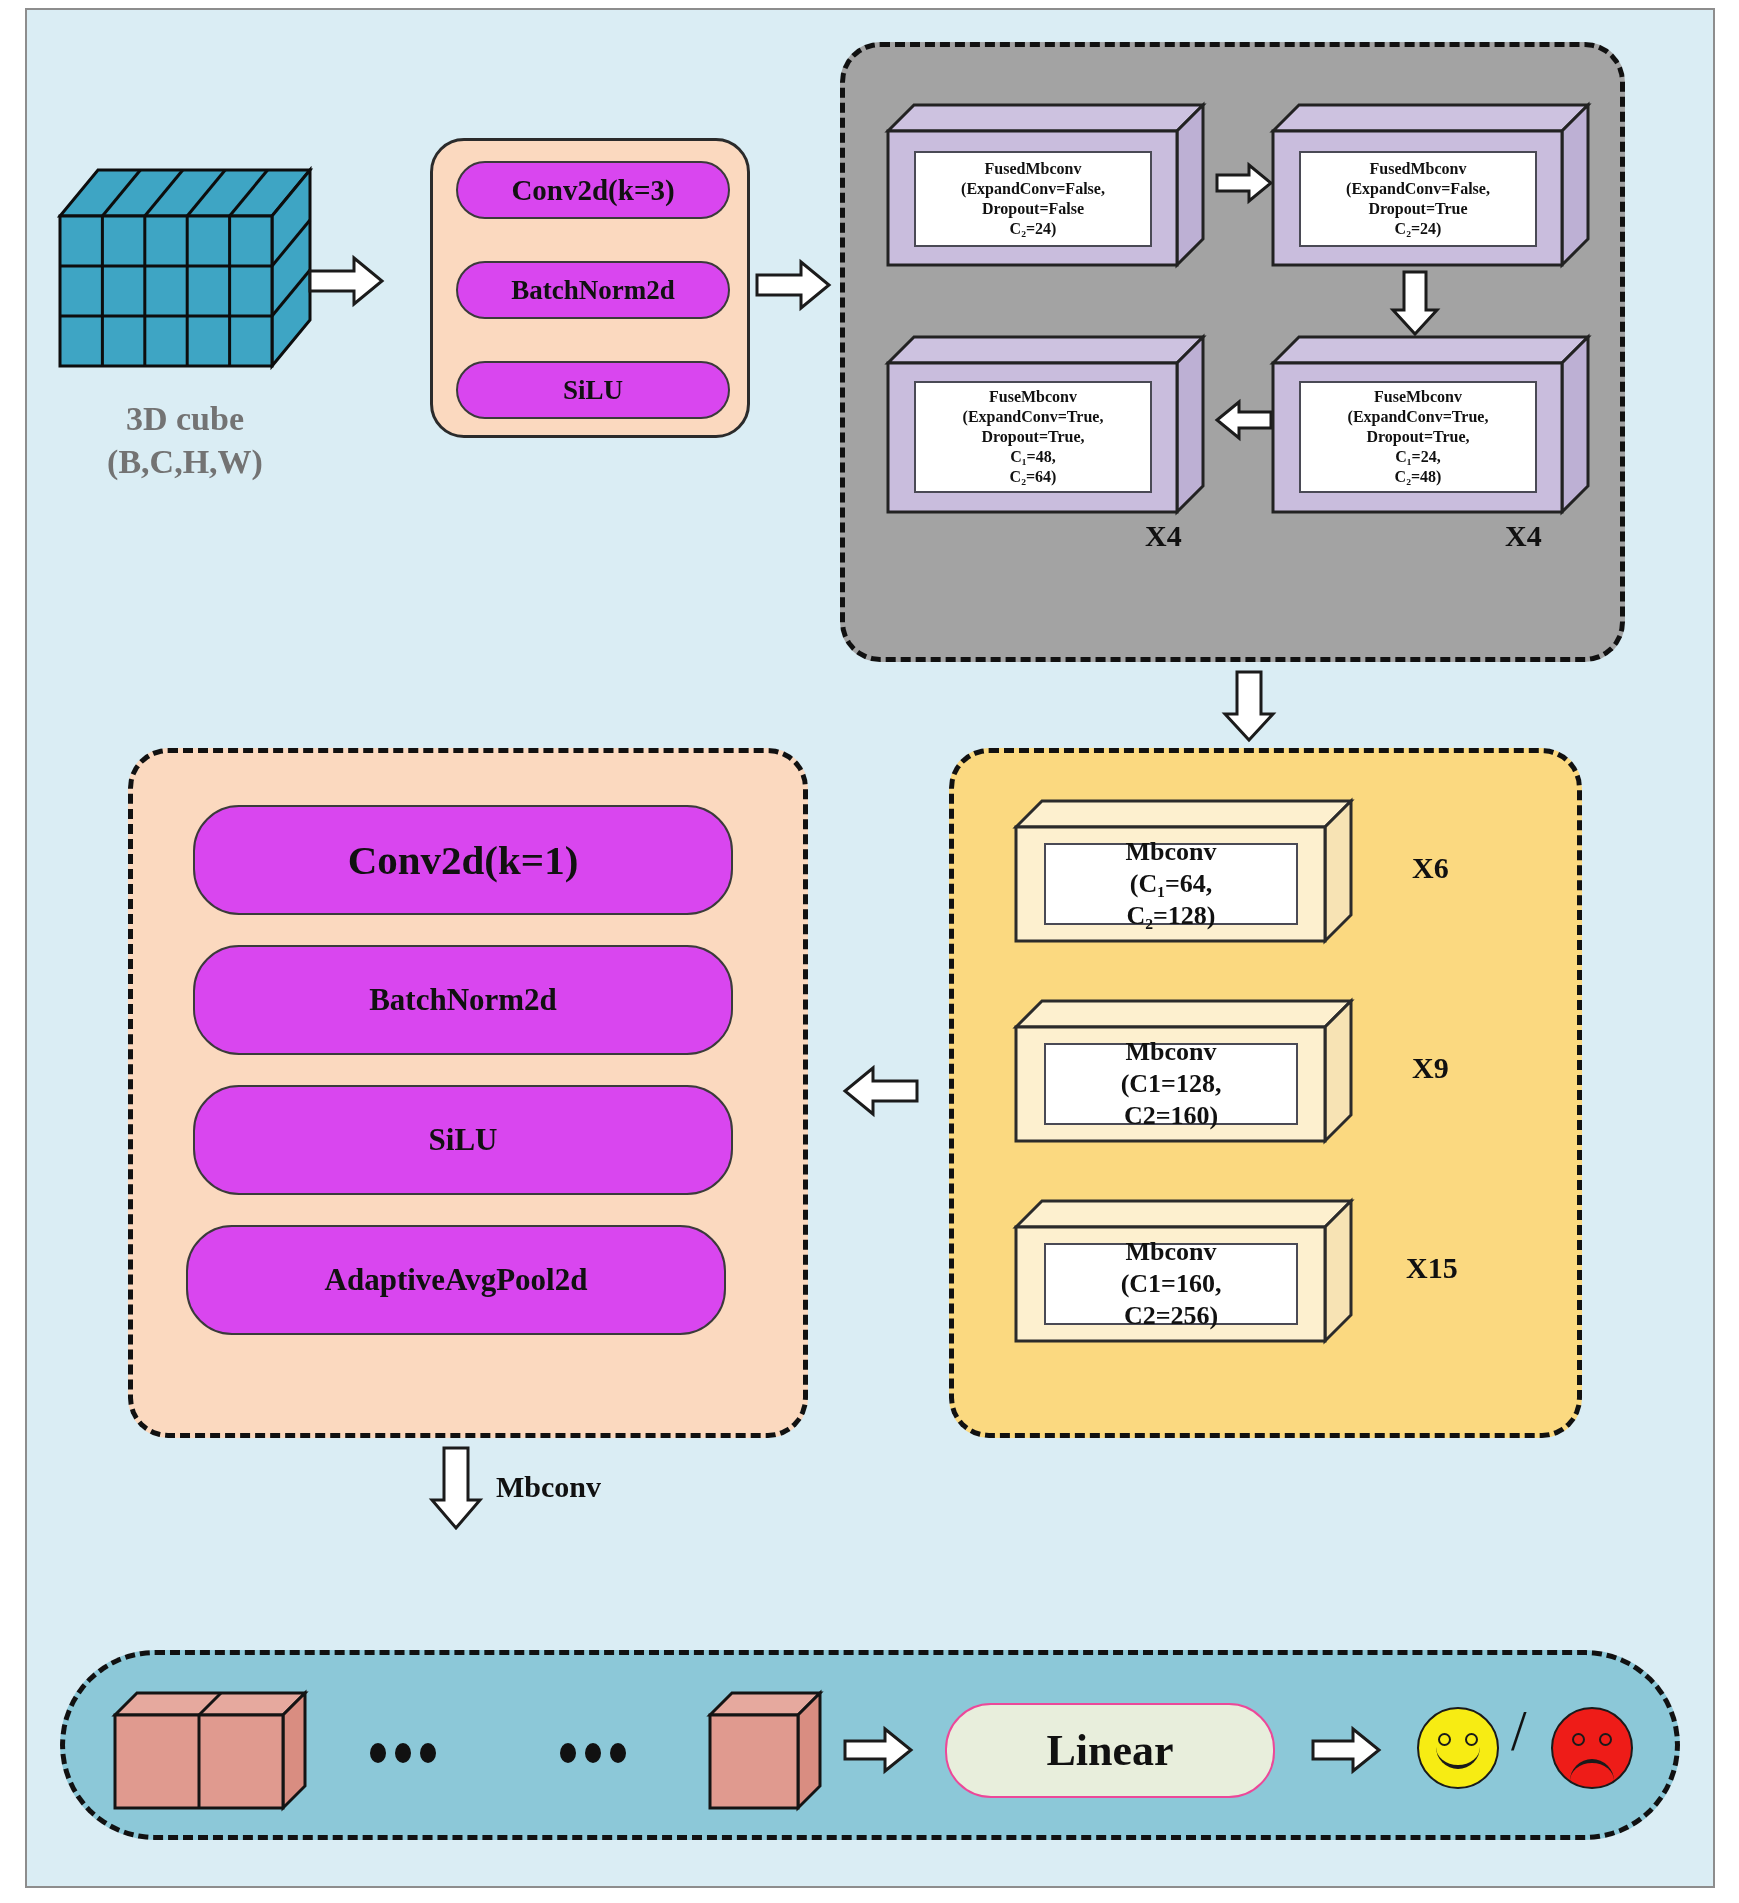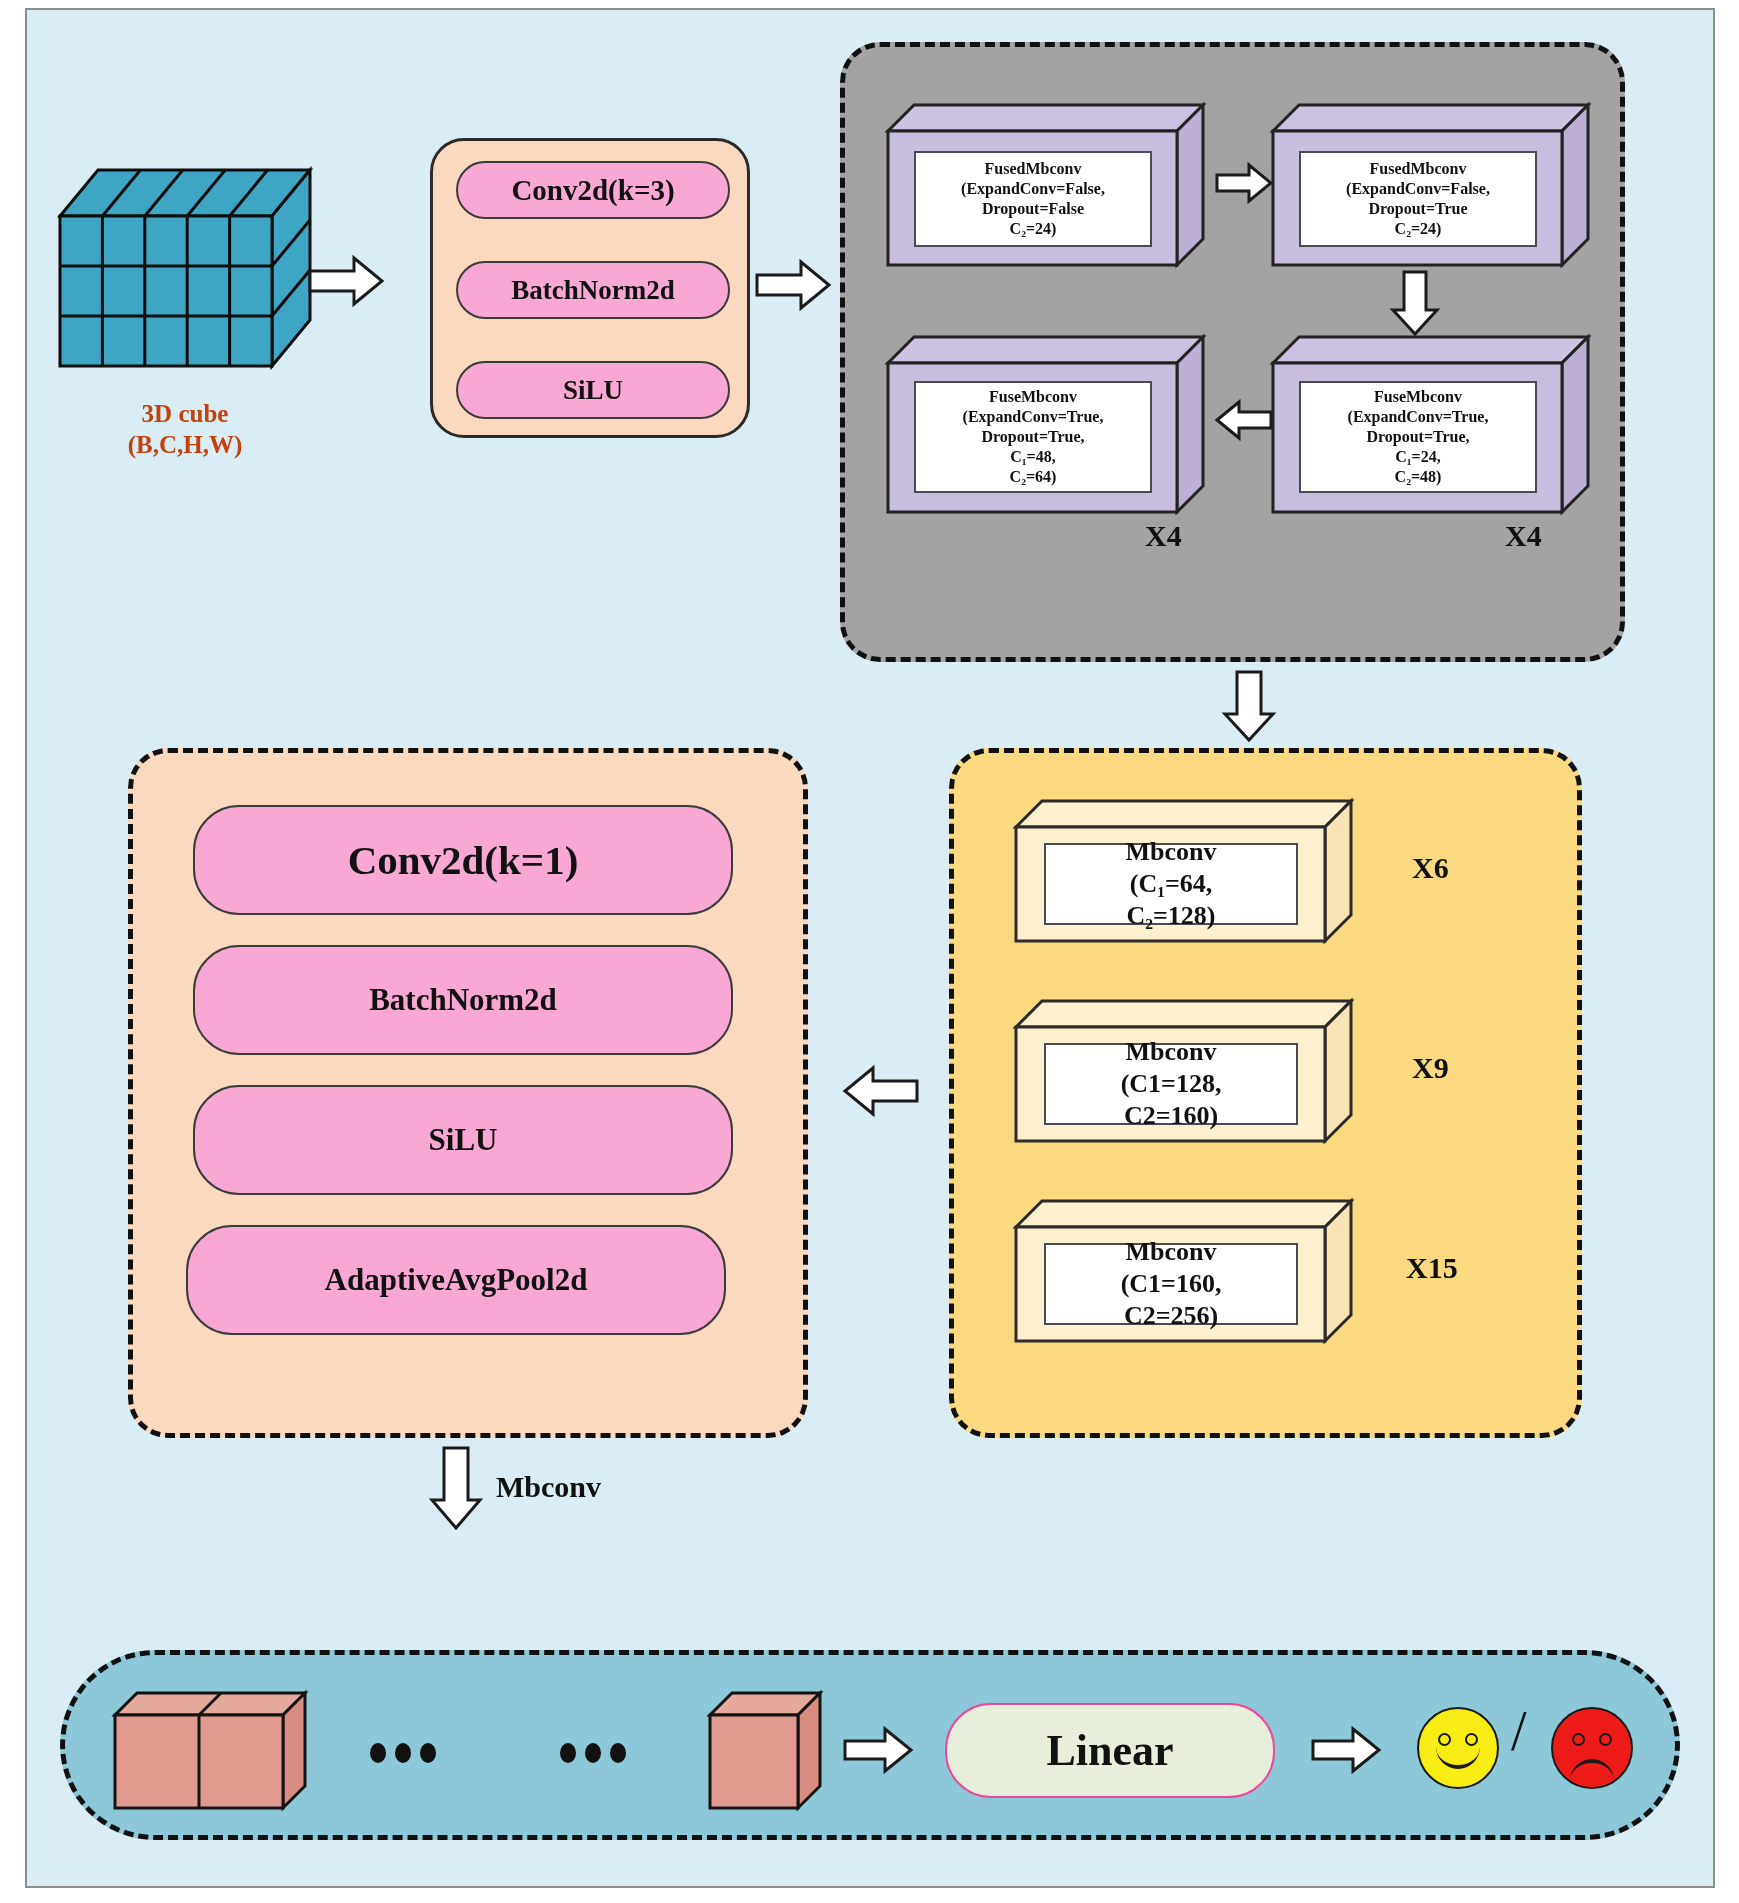--- a/index.html
+++ b/index.html
@@ -5,26 +5,26 @@
   html,body{margin:0;padding:0;background:#ffffff;}
   body{font-family:"Liberation Serif",serif;}
   #canvas{position:relative;width:1739px;height:1903px;background:#ffffff;overflow:hidden;}
 
   .bg-panel{position:absolute;left:25px;top:8px;width:1690px;height:1880px;background:#daedf4;border:2px solid #8d8d8d;box-sizing:border-box;}
 
   
   .cube3d{position:absolute;}
   .cube3d .face-top{position:absolute;background:#3ea5c4;border:3px solid #0d0d0d;box-sizing:border-box;}
 
-  .cap-label{position:absolute;text-align:center;font-weight:bold;font-size:25px;color:#c2410c;line-height:1.25;}
+  .cap-label{position:absolute;text-align:center;font-weight:bold;font-size:34px;color:#737373;line-height:1.25;}
 
   
   .panel-round{position:absolute;border-radius:34px;box-sizing:border-box;}
   .panel-peach{background:#fbd9bf;border:3px solid #2b2b2b;}
-  .pill{position:absolute;background:#f9a8d4;border:2px solid #3b3b3b;border-radius:46px;box-sizing:border-box;
+  .pill{position:absolute;background:#d946ef;border:2px solid #3b3b3b;border-radius:46px;box-sizing:border-box;
         display:flex;align-items:center;justify-content:center;font-weight:bold;color:#111;}
 
   
   .dash-box{position:absolute;box-sizing:border-box;border:5px dashed #111;border-radius:40px;}
   .purple-fill{background:#a3a3a3;}
   .yellow-fill{background:#fbd980;}
   .peach-fill{background:#fbd9bf;}
   .blue-fill{background:#8cc8d8;}
 
   

